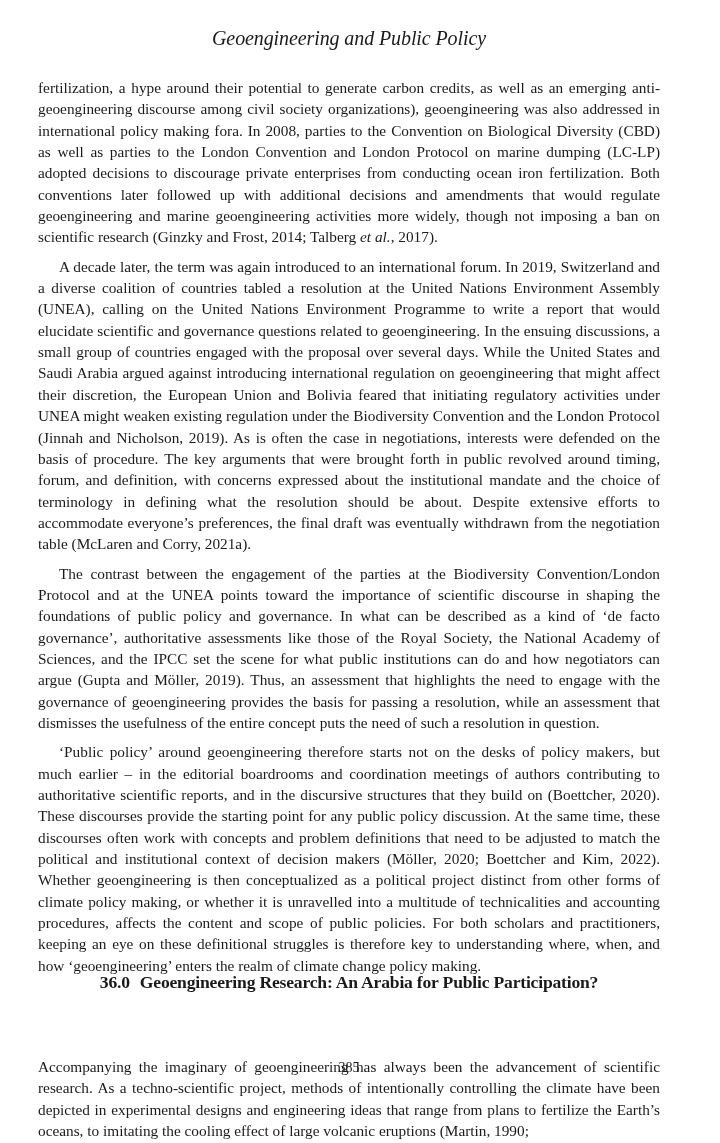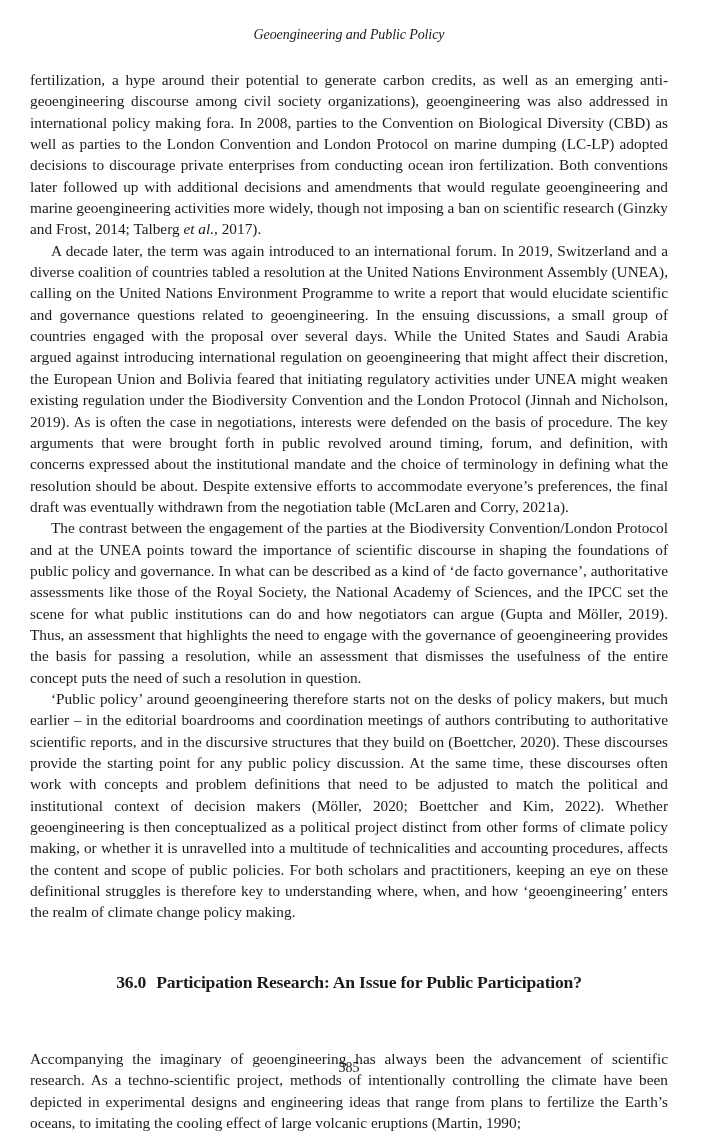--- a/index.html
+++ b/index.html
@@ -22,31 +22,31 @@
     width: 638px;
     height: 1143px;
   }
   .running-header {
     position: absolute;
     top: 27px;
     left: 0;
     width: 638px;
     text-align: center;
     font-style: italic;
-    font-size: 14px;
+    font-size: 20px;
     letter-spacing: -0.1px;
   }
   .body-text {
     position: absolute;
     top: 69px;
     left: 0;
     width: 638px;
   }
   p.para {
-    margin: 0;
+    margin: 8px;
     font-size: 15.3px;
     line-height: 21.35px;
     text-align: justify;
     hyphens: none;
   }
   p.para.indent { text-indent: 21px; }
   .section-heading {
     margin: 0;
     position: absolute;
     top: 972px;
@@ -90,21 +90,21 @@
     </p>
     <p class="para indent">
       <span>The contrast between the engagement of the parties at the Biodiversity Convention/London Protocol and at the UNEA points toward the importance of scientific discourse in shaping the foundations of public policy and governance. In what can be described as a kind of ‘de facto governance’, authoritative assessments like those of the Royal Society, the National Academy of Sciences, and the IPCC set the scene for what public institutions can do and how negotiators can argue (Gupta and Möller, 2019). Thus, an assessment that highlights the need to engage with the governance of geoengineering provides the basis for passing a resolution, while an assessment that dismisses the usefulness of the entire concept puts the need of such a resolution in question.</span>
     </p>
     <p class="para indent">
       <span>‘Public policy’ around geoengineering therefore starts not on the desks of policy makers, but much earlier – in the editorial boardrooms and coordination meetings of authors contributing to authoritative scientific reports, and in the discursive structures that they build on (Boettcher, 2020). These discourses provide the starting point for any public policy discussion. At the same time, these discourses often work with concepts and problem definitions that need to be adjusted to match the political and institutional context of decision makers (Möller, 2020; Boettcher and Kim, 2022). Whether geoengineering is then conceptualized as a political project distinct from other forms of climate policy making, or whether it is unravelled into a multitude of technicalities and accounting procedures, affects the content and scope of public policies. For both scholars and practitioners, keeping an eye on these definitional struggles is therefore key to understanding where, when, and how ‘geoengineering’ enters the realm of climate change policy making.</span>
     </p>
   </div>
 
   <h2 class="section-heading">
-    <span class="num">36.0</span><span>Participation Research: An Issue for Public Participation?</span>
+    <span class="num">36.0</span><span>Geoengineering Research: An Arabia for Public Participation?</span>
   </h2>
 
   <div class="section-body">
     <p class="para">Accompanying the imaginary of geoengineering has always been the advancement of scientific research. As a techno-scientific project, methods of intentionally controlling the climate have been depicted in experimental designs and engineering ideas that range from plans to fertilize the Earth’s oceans, to imitating the cooling effect of large volcanic eruptions (Martin, 1990;</p>
   </div>
 
   <div class="page-number">385</div>
 
 </div>
 

